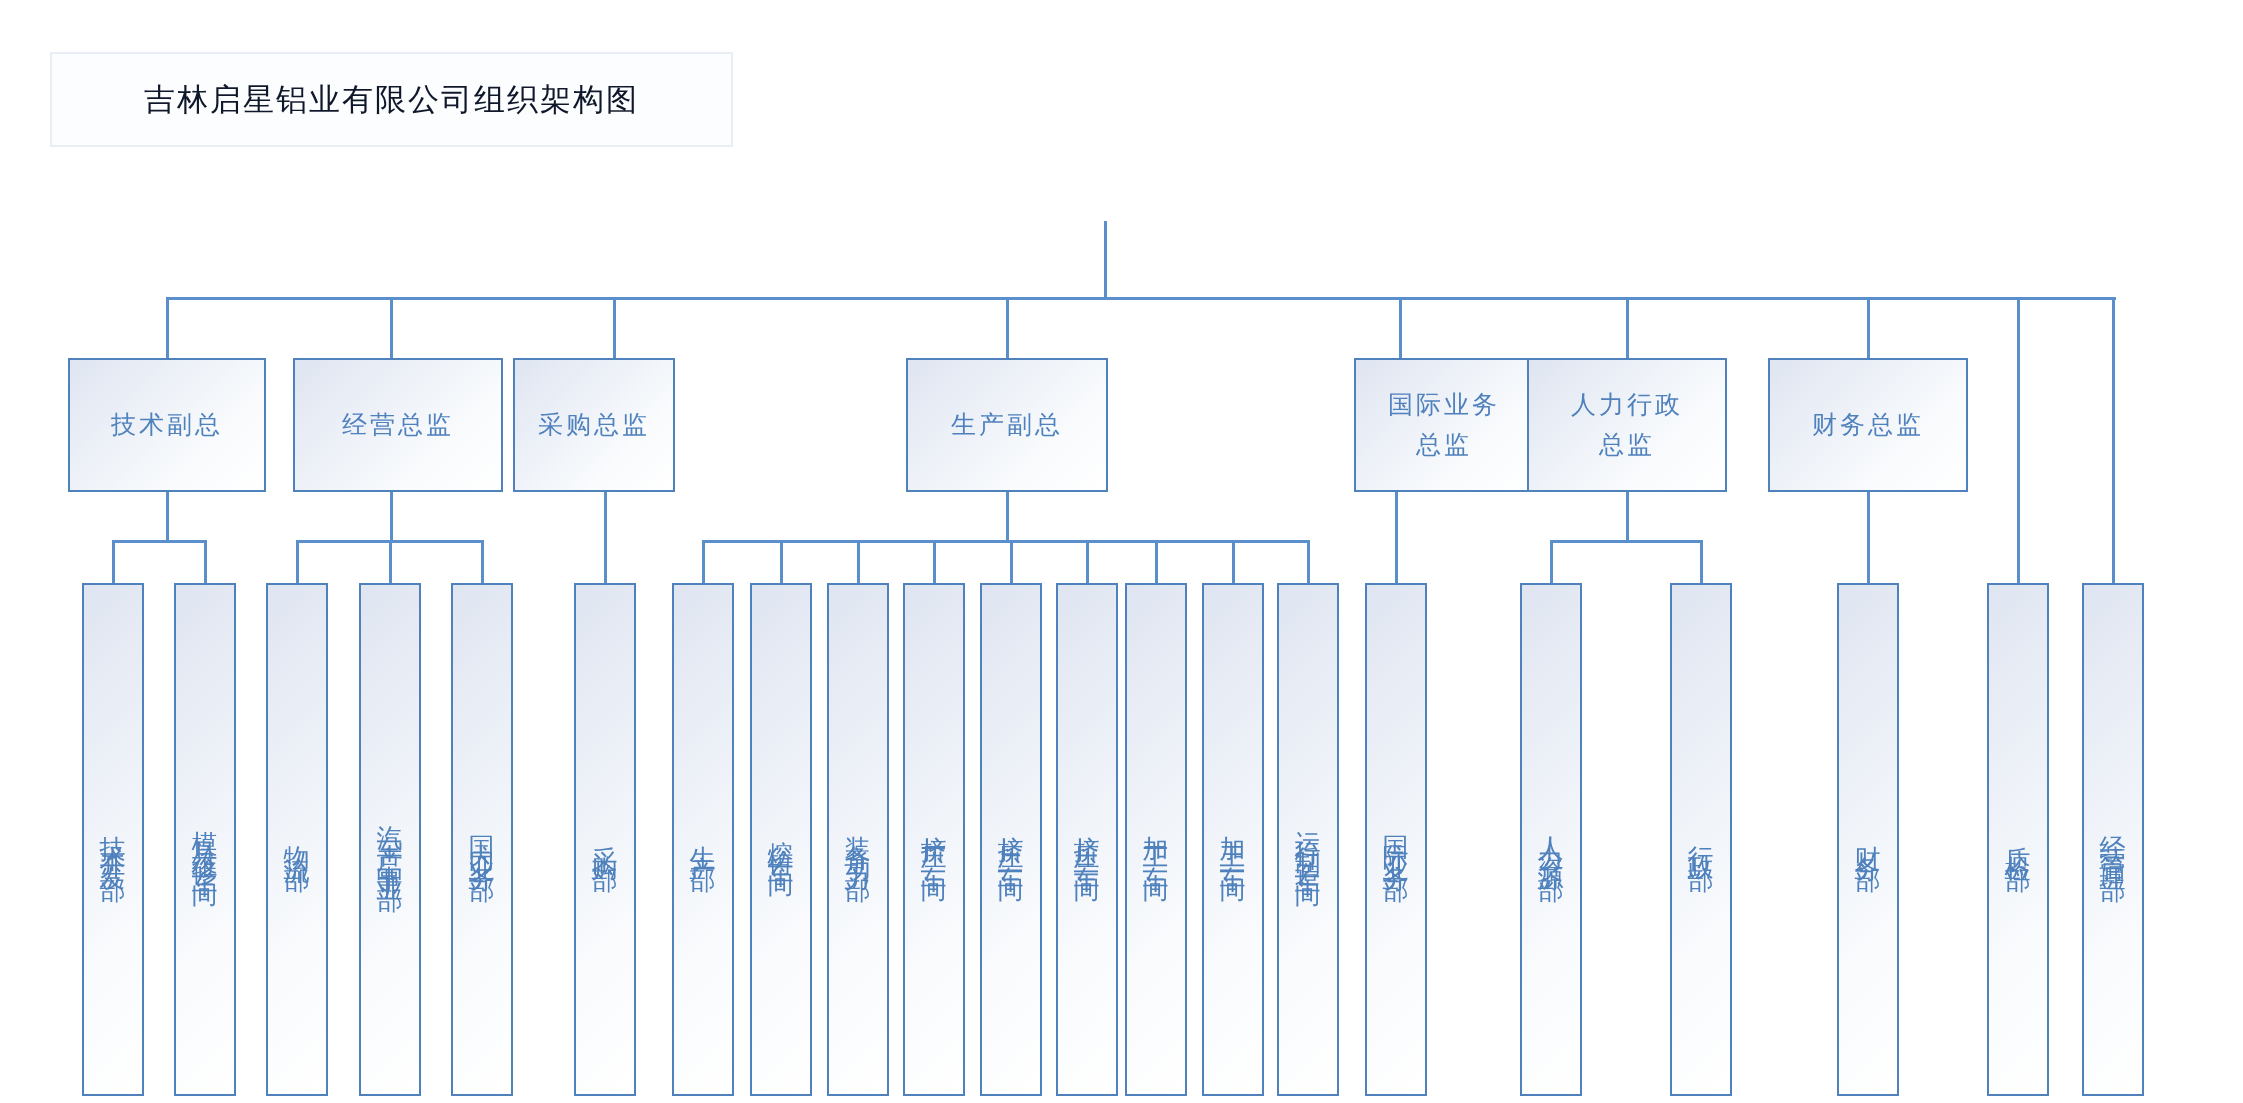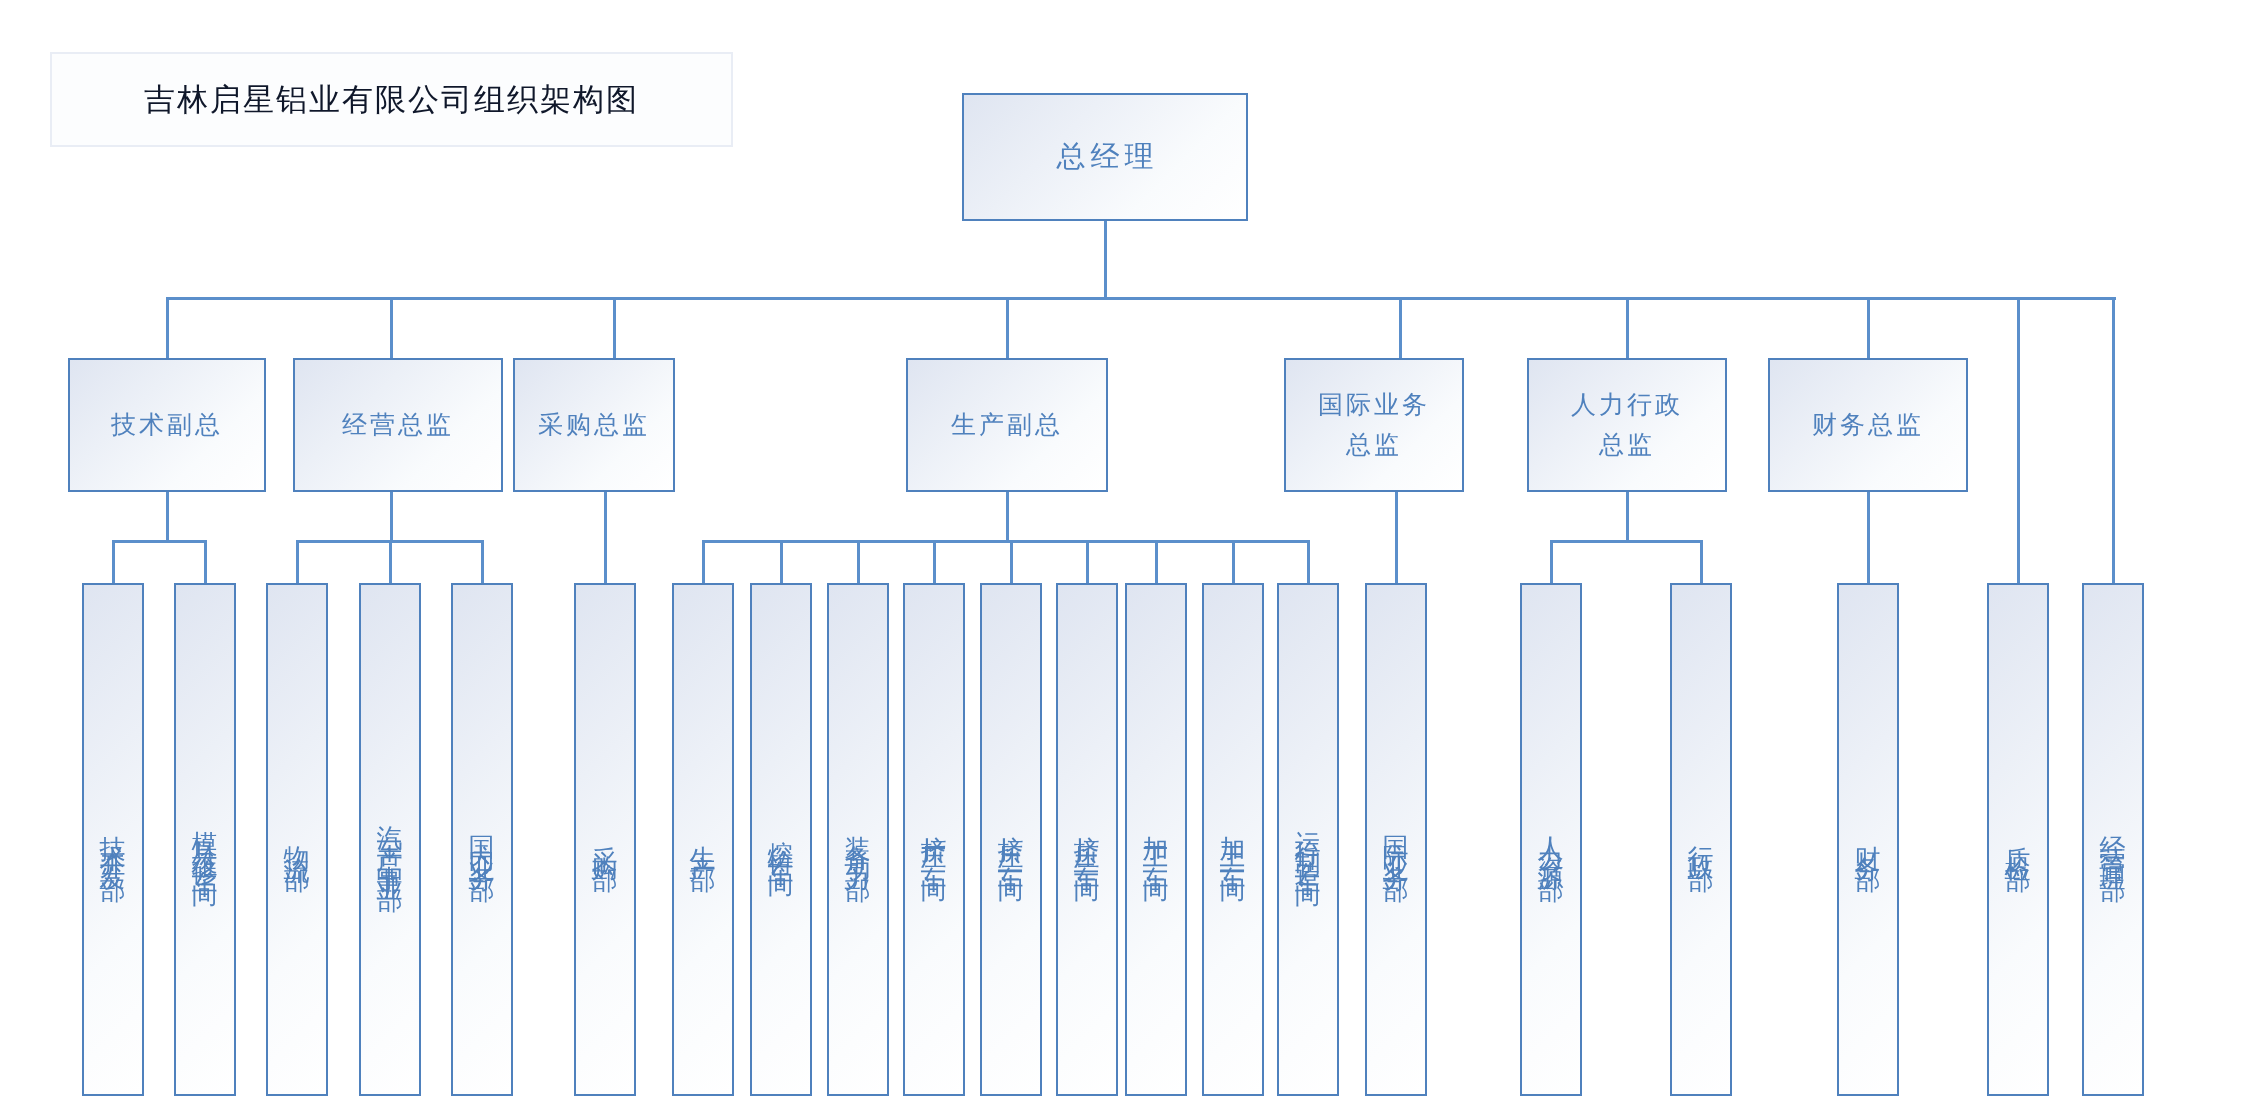--- a/index.html
+++ b/index.html
@@ -67,21 +67,20 @@
     color: #0f172a;
   }
 </style>
 </head>
 <body>
 
 <div id="stage">
   <div class="title-box">
     <span class="title-text">吉林启星铝业有限公司组织架构图</span>
   </div>
-<div class="node root" style="left: 962px; top: 93px; width: 286px; height: 128px;">总经理</div>
     <div class="line" style="left: 1104px; top: 221px; width: 3px; height: 76px;"></div>
     <div class="line" style="left: 166px; top: 297px; width: 1950px; height: 3px;"></div>
     <div class="line" style="left: 166px; top: 297px; width: 3px; height: 61px;"></div>
     <div class="node l2" style="left: 68px; top: 358px; width: 198px; height: 134px;">技术副总</div>
     <div class="line" style="left: 166px; top: 492px; width: 3px; height: 48px;"></div>
     <div class="line" style="left: 112px; top: 540px; width: 95px; height: 3px;"></div>
     <div class="line" style="left: 112px; top: 540px; width: 3px; height: 43px;"></div>
     <div class="line" style="left: 204px; top: 540px; width: 3px; height: 43px;"></div>
     <div class="node l3" style="left: 82px; top: 583px; width: 62px; height: 513px;">
       <span class="vtext">技术开发部</span>
@@ -145,21 +144,21 @@
     <div class="node l3" style="left: 1125px; top: 583px; width: 62px; height: 513px;">
       <span class="vtext">加工一车间</span>
     </div>
     <div class="node l3" style="left: 1202px; top: 583px; width: 62px; height: 513px;">
       <span class="vtext">加工二车间</span>
     </div>
     <div class="node l3" style="left: 1277px; top: 583px; width: 62px; height: 513px;">
       <span class="vtext">运行制造车间</span>
     </div>
     <div class="line" style="left: 1399px; top: 297px; width: 3px; height: 61px;"></div>
-    <div class="node l2" style="left: 1284px; top: 358px; width: 180px; height: 134px;">
+    <div class="node l2" style="left: 1354px; top: 358px; width: 180px; height: 134px;">
       <div>国际业务</div>
       <div>总监</div>
     </div>
     <div class="line" style="left: 1395px; top: 492px; width: 3px; height: 91px;"></div>
     <div class="node l3" style="left: 1365px; top: 583px; width: 62px; height: 513px;">
       <span class="vtext">国际业务部</span>
     </div>
     <div class="line" style="left: 1626px; top: 297px; width: 3px; height: 61px;"></div>
     <div class="node l2" style="left: 1527px; top: 358px; width: 200px; height: 134px;">
       <div>人力行政</div>

